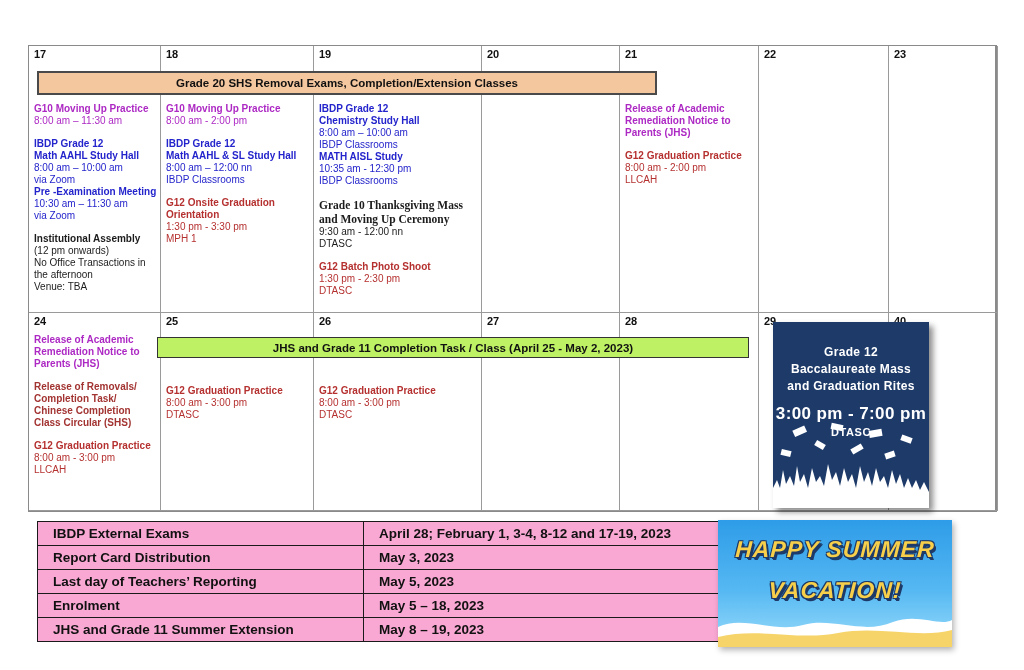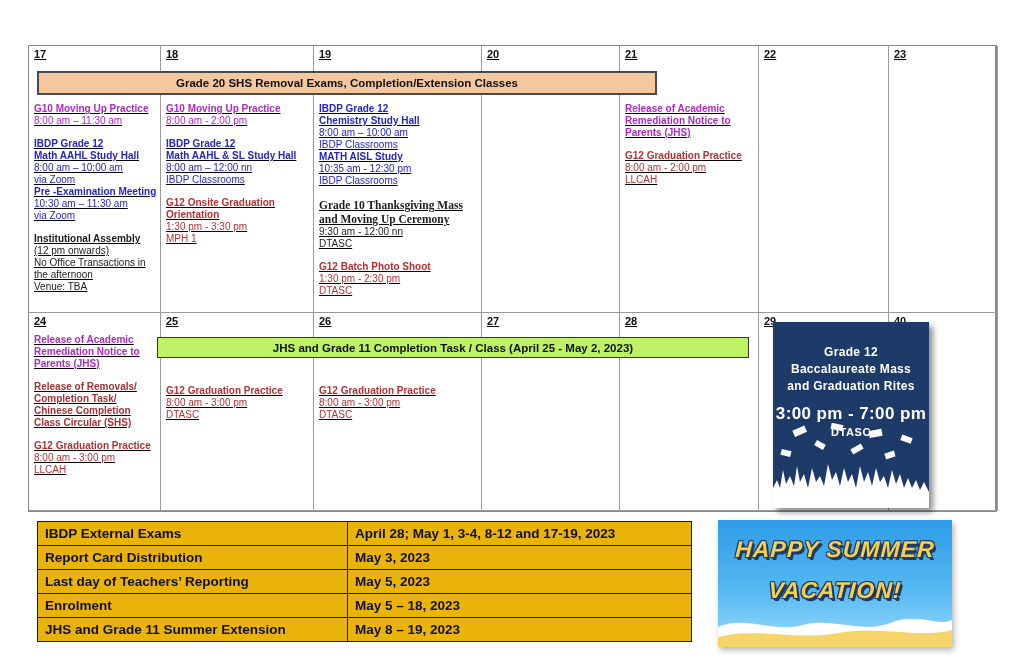--- a/index.html
+++ b/index.html
@@ -2,21 +2,21 @@
 <html><head>
 <meta charset="utf-8">
 <style>
   html,body { margin:0; padding:0; }
   body {
     width:1024px; height:670px; position:relative; background:#ffffff;
     font-family:"Liberation Sans", sans-serif; overflow:hidden;
   }
 
   
-  #calendar { position:absolute; left:28px; top:45px; width:969px; height:466px;text-decoration:underline; }
+  #calendar { position:absolute; left:28px; top:45px; width:969px; height:466px; }
   #calendar-grid {
     display:grid;
     grid-template-columns:132px 153px 168px 138px 139px 130px 109px;
     grid-template-rows:267px 198px;
     border-top:1.5px solid #8a8a8a; border-left:1.5px solid #8a8a8a;
     border-right:2px solid #8a8a8a; border-bottom:1.5px solid #8a8a8a;
   }
   .cell {
     border-right:1px solid #9a9a9a; border-bottom:1px solid #9a9a9a;
     box-sizing:border-box; padding:2px 3px 2px 5px; position:relative; overflow:hidden;
@@ -56,23 +56,23 @@
   .gc-time { margin-top:9px; font-size:17px; font-weight:bold; letter-spacing:.4px; }
   .gc-venue { margin-top:2px; font-size:11px; font-weight:bold; letter-spacing:.6px; }
   .gc-sil { position:absolute; bottom:0; left:0; width:100%; height:86px; }
 
   
   #summary-table {
     position:absolute; left:37px; top:521px; width:638px;
     border-collapse:collapse; table-layout:fixed;
   }
   #summary-table td {
-    background:#eab308; border:1.6px solid #1a1a1a;
+    background:#f9a8d4; border:1.6px solid #1a1a1a;
     font-weight:bold; font-size:13.5px; color:#111;
-    padding:1px 7px; height:21px; overflow:hidden; white-space:nowrap;
+    padding:1px 15px; height:21px; overflow:hidden; white-space:nowrap;
   }
   #summary-table td.c0 { width:295px; }
   #summary-table td.c1 { width:329px; }
 
   
   .happy {
     position:absolute; left:718px; top:520px; width:234px; height:127px; z-index:4;
     background:linear-gradient(180deg,#2e9ce8 0%, #55b8f2 55%, #9adcfb 100%);
     overflow:hidden; box-shadow:2px 3px 6px rgba(0,0,0,0.3); text-align:center;
   }
@@ -259,21 +259,21 @@
                  L135,56 L139,66 L143,58 L147,68 L151,60 L156,70 L156,86 Z"></path>
       </g>
     </svg>
   </div>
 </div>
 
 <table id="summary-table">
   <tbody id="summary-table-body">
       <tr>
         <td class="c0">IBDP External Exams</td>
-        <td class="c1">April 28; May 1, 3-4, 8-12 and 17-19, 2023</td>
+        <td class="c1">April 28; February 1, 3-4, 8-12 and 17-19, 2023</td>
       </tr>
       <tr>
         <td class="c0">Report Card Distribution</td>
         <td class="c1">May 3, 2023</td>
       </tr>
       <tr>
         <td class="c0">Last day of Teachers’ Reporting</td>
         <td class="c1">May 5, 2023</td>
       </tr>
       <tr>

